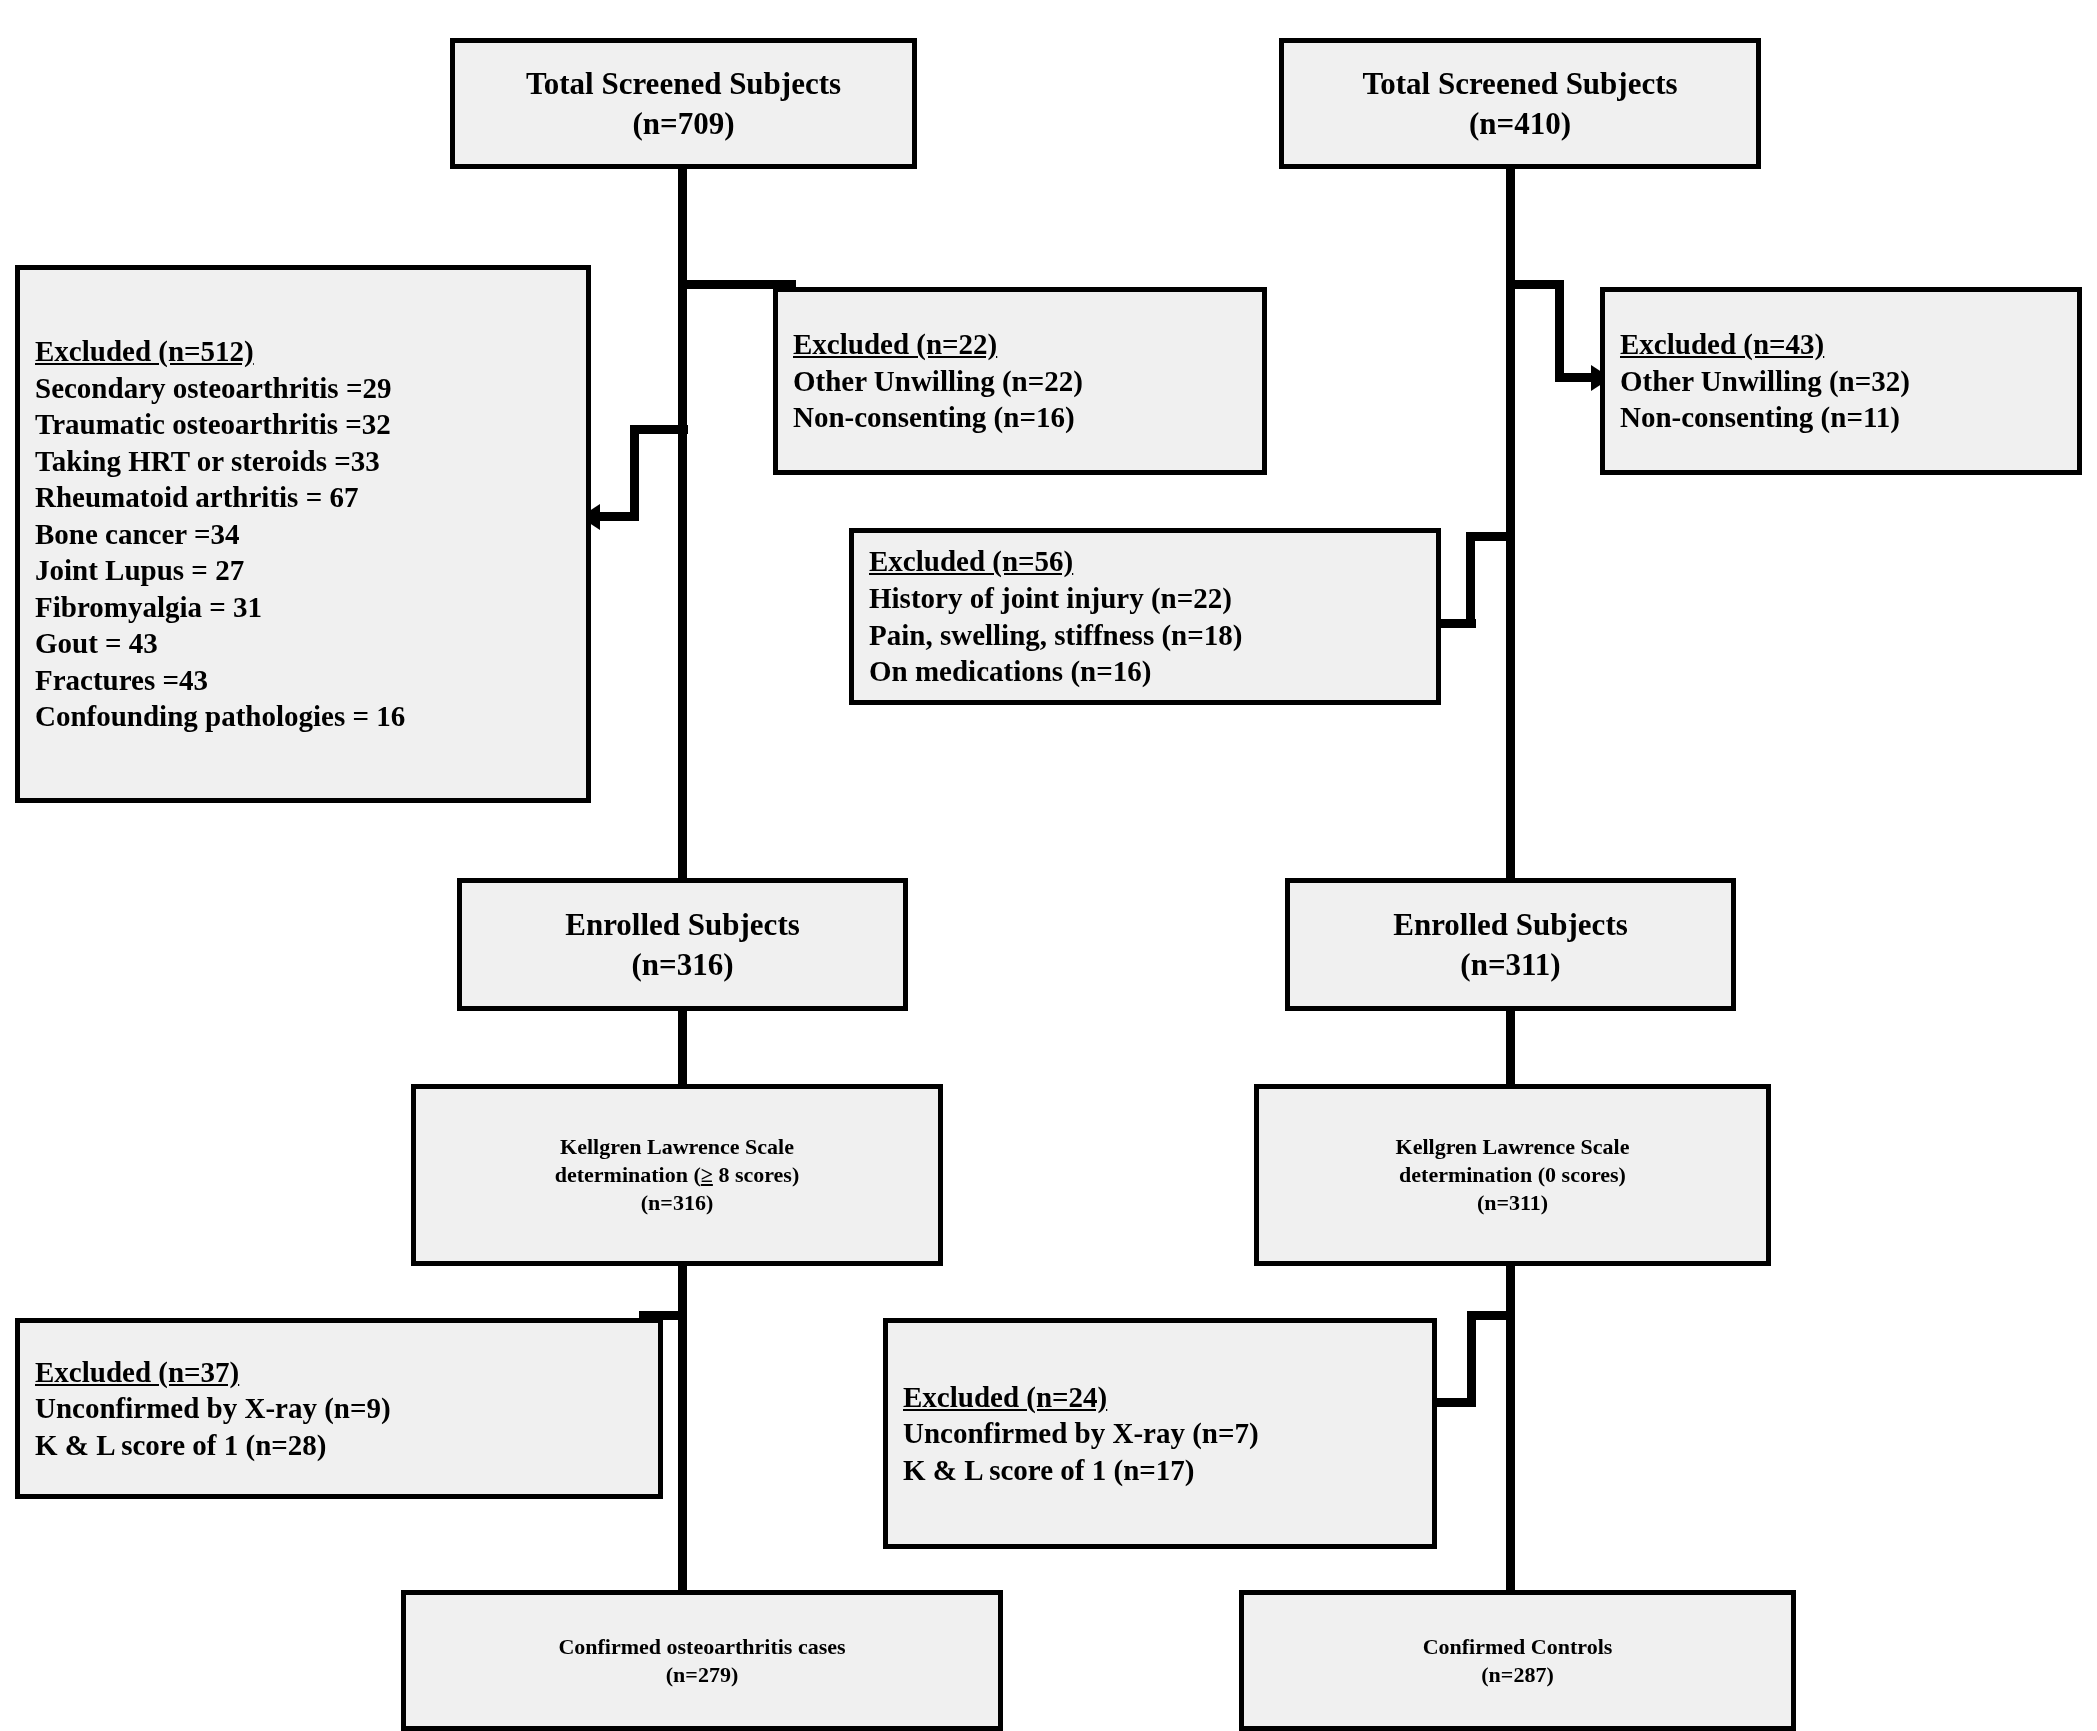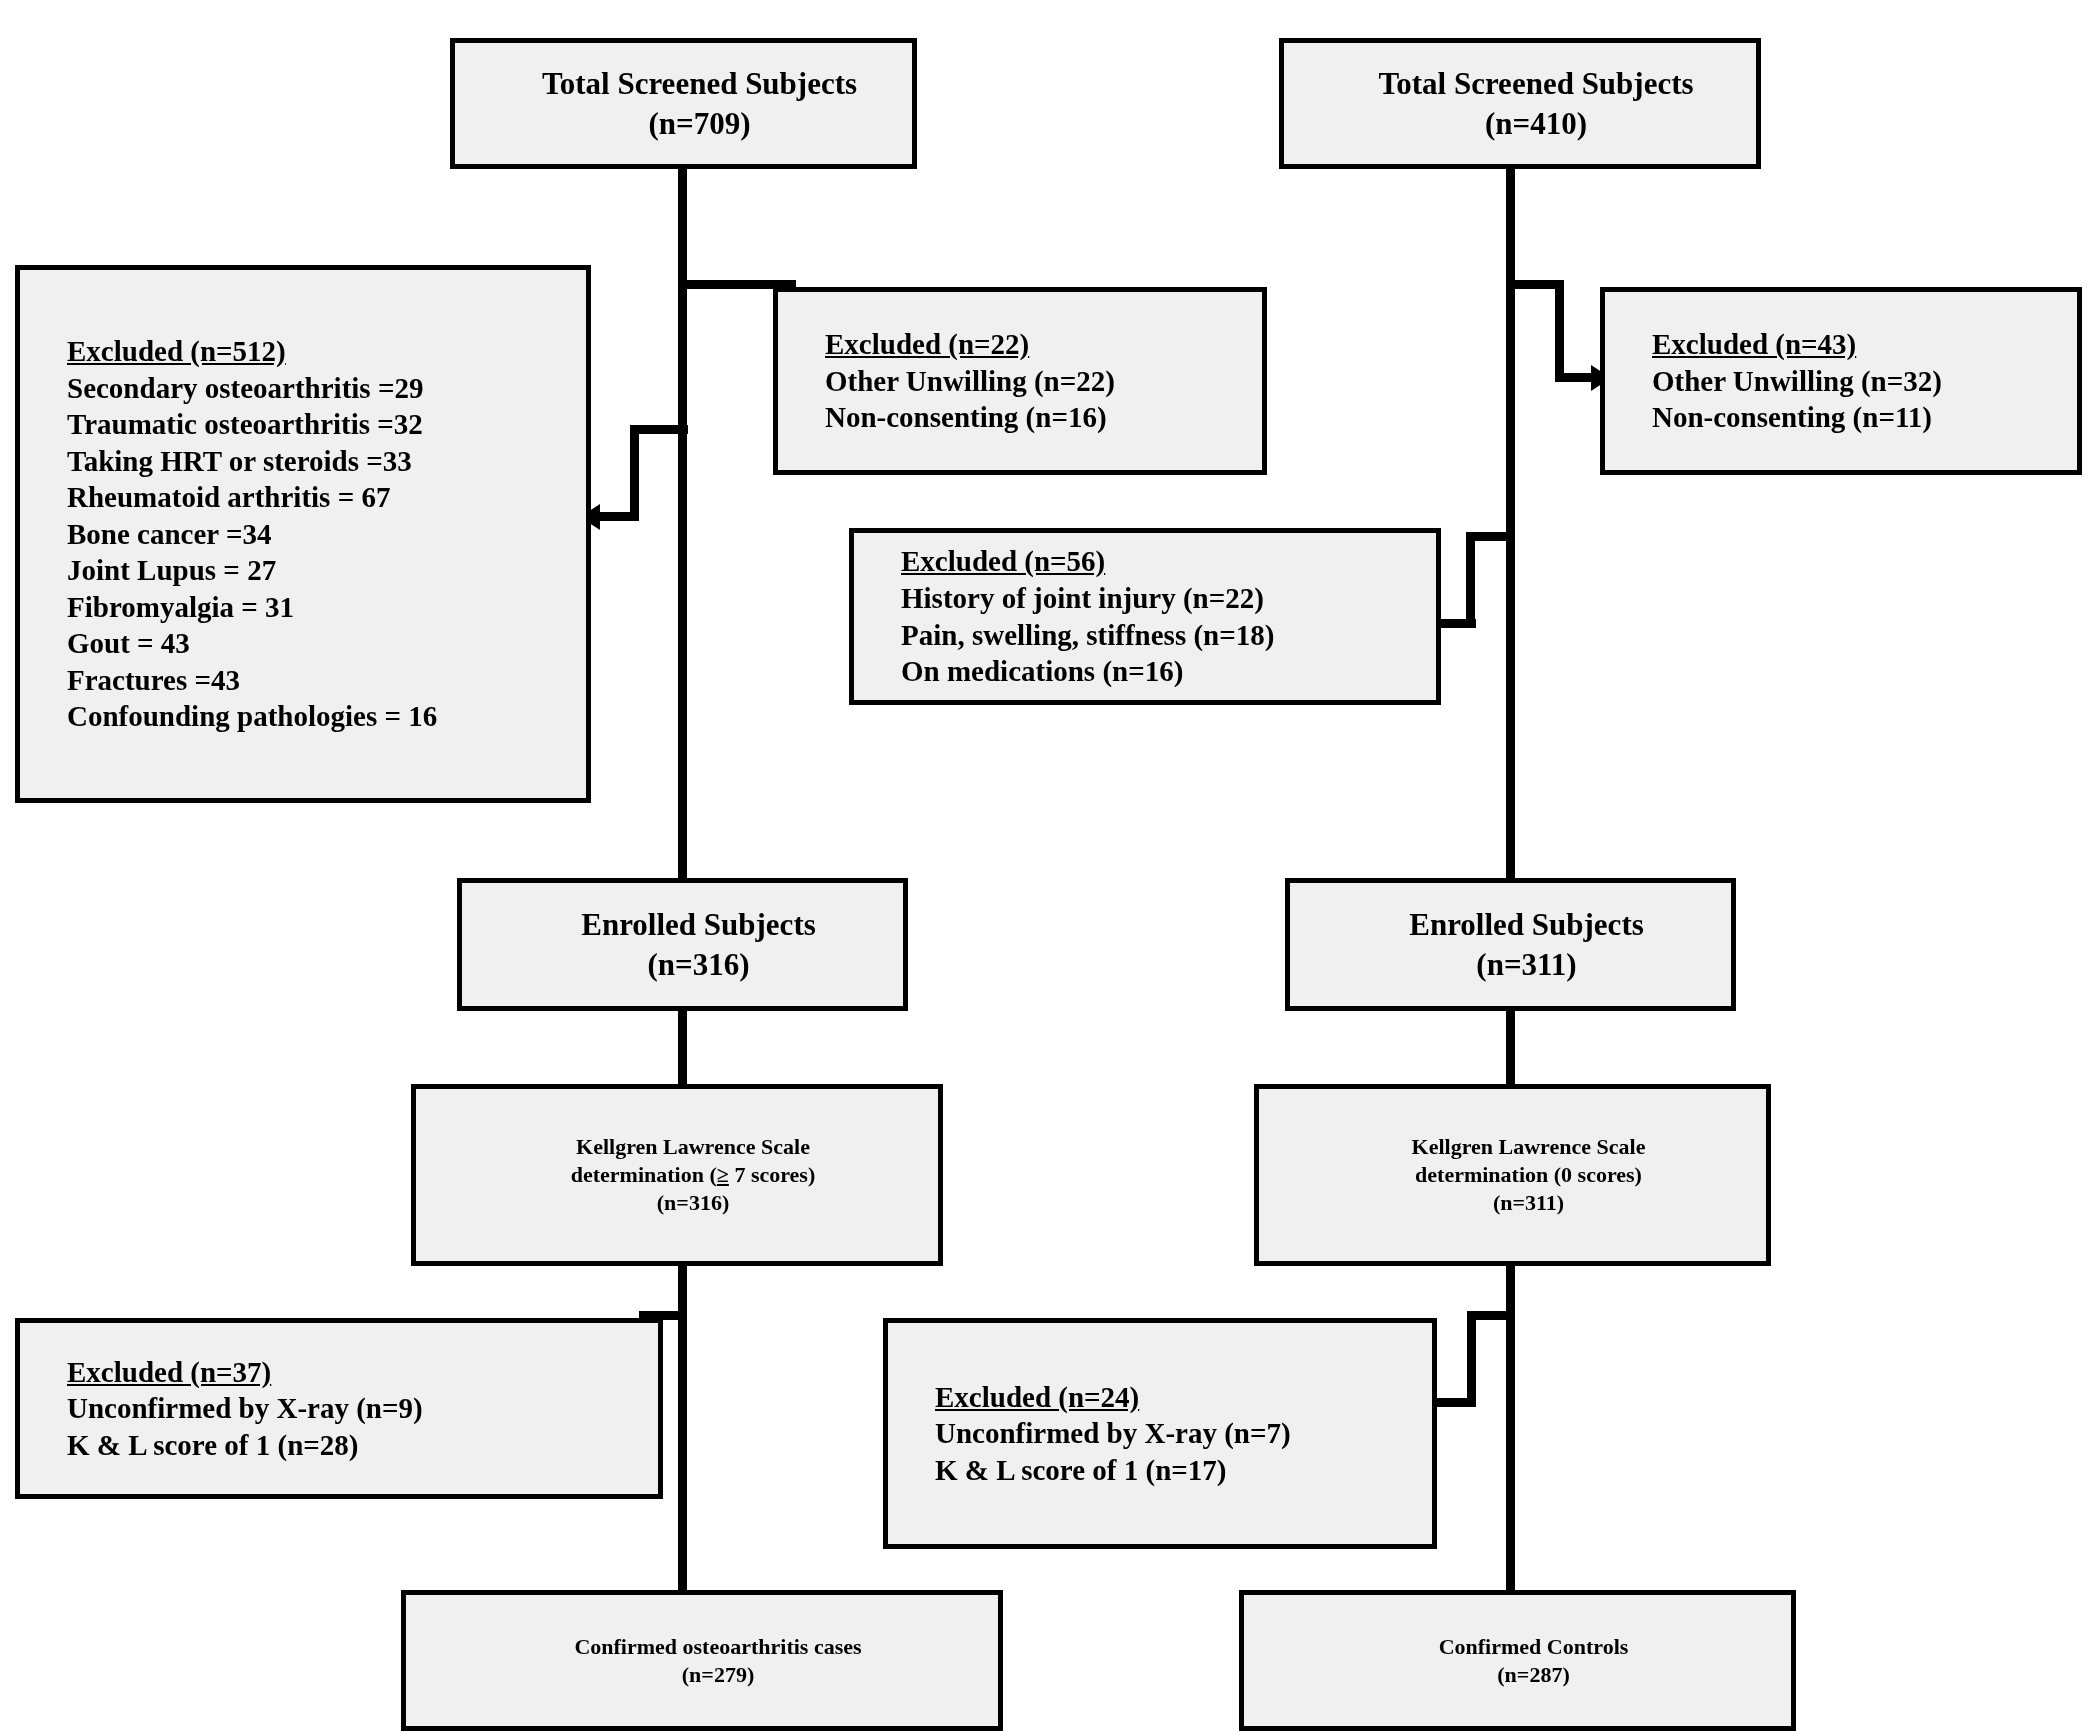--- a/index.html
+++ b/index.html
@@ -21,21 +21,20 @@
     position: absolute;
     box-sizing: border-box;
     background: #f0f0f0;
     border: 5.5px solid #000000;
     display: flex;
     flex-direction: column;
     justify-content: center;
     color: #000000;
     font-weight: bold;
     line-height: 1.26;
-    padding-left: 32px;
   }
   .node.centered { align-items: center; text-align: center; }
   .node.left     { align-items: flex-start; text-align: left; }
 
   .node .line { display: block; white-space: nowrap; }
   .node.left .line { padding-left: 15px; }
 
   .hdr {
     text-decoration: underline;
     text-underline-offset: 2px;
@@ -110,21 +109,21 @@
 
   <div class="node centered" style="left:457px; top:878px; width:451px; height:133px;">
     <span class="line f62">Enrolled Subjects</span>
     <span class="line f62">(n=316)</span>
   </div>
 
   <div class="seg" style="left:678px; top:1011px; width:9px; height:75px;"></div>
 
   <div class="node centered" style="left:411px; top:1084px; width:532px; height:182px;">
     <span class="line f60">Kellgren Lawrence Scale</span>
-    <span class="line f60"><span>determination (</span><span class="uline">≥</span><span> 7 scores)</span></span>
+    <span class="line f60"><span>determination (</span><span class="uline">≥</span><span> 8 scores)</span></span>
     <span class="line f60">(n=316)</span>
   </div>
 
   <div class="seg" style="left:678px; top:1265px; width:9px; height:326px;"></div>
 
   <div class="seg" style="left:639px; top:1311px; width:48px; height:9px;"></div>
   <div class="seg" style="left:639px; top:1311px; width:9px; height:96px;"></div>
   <div class="seg" style="left:608px; top:1398px; width:40px; height:9px;"></div>
   <div class="arrow left" style="left:588px; top:1390px;"></div>
 

